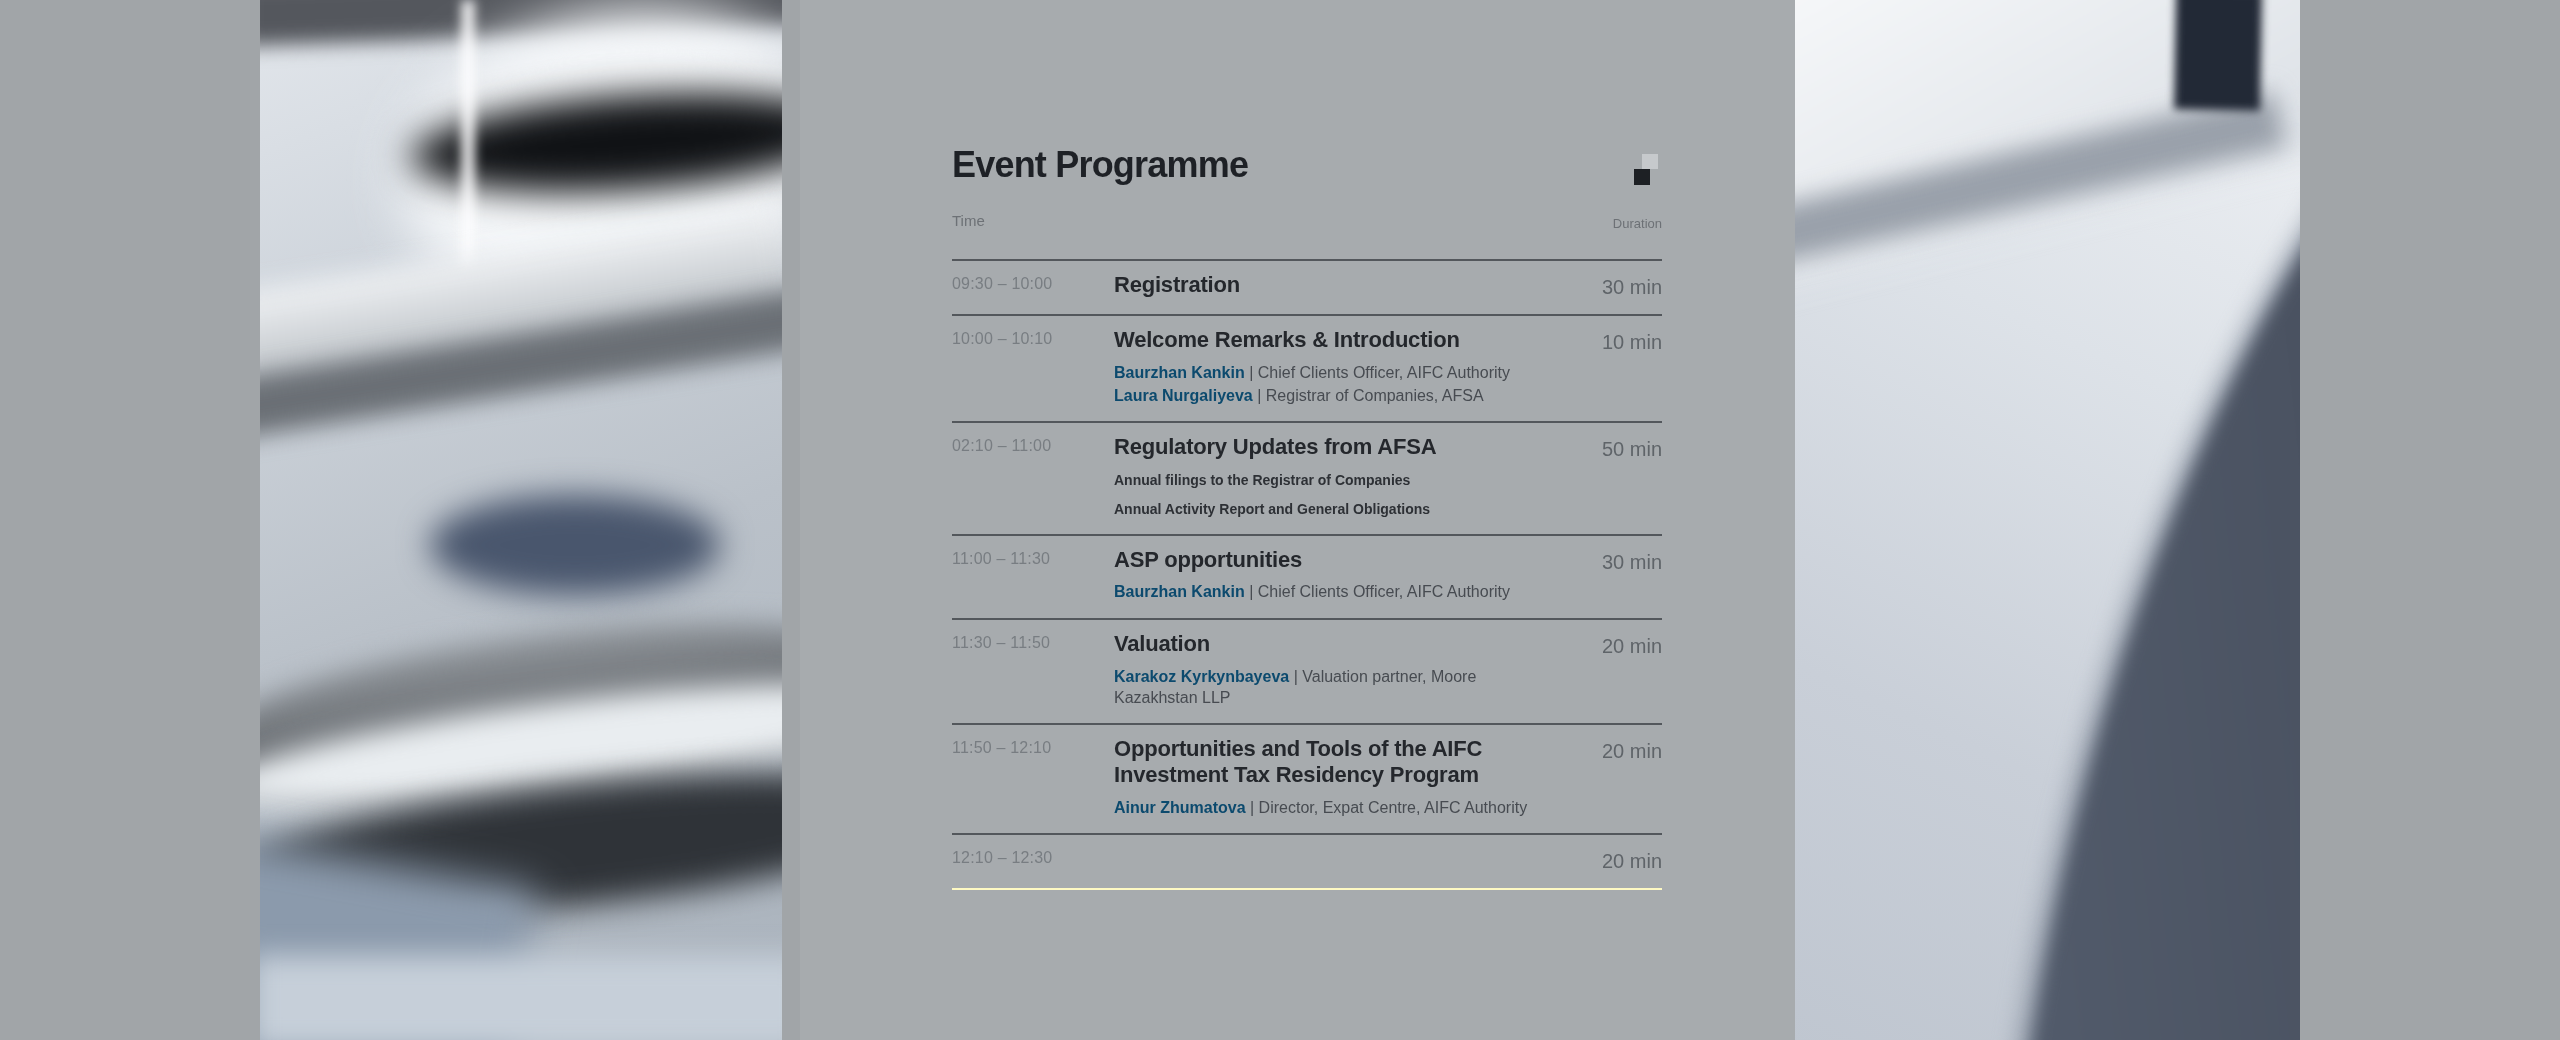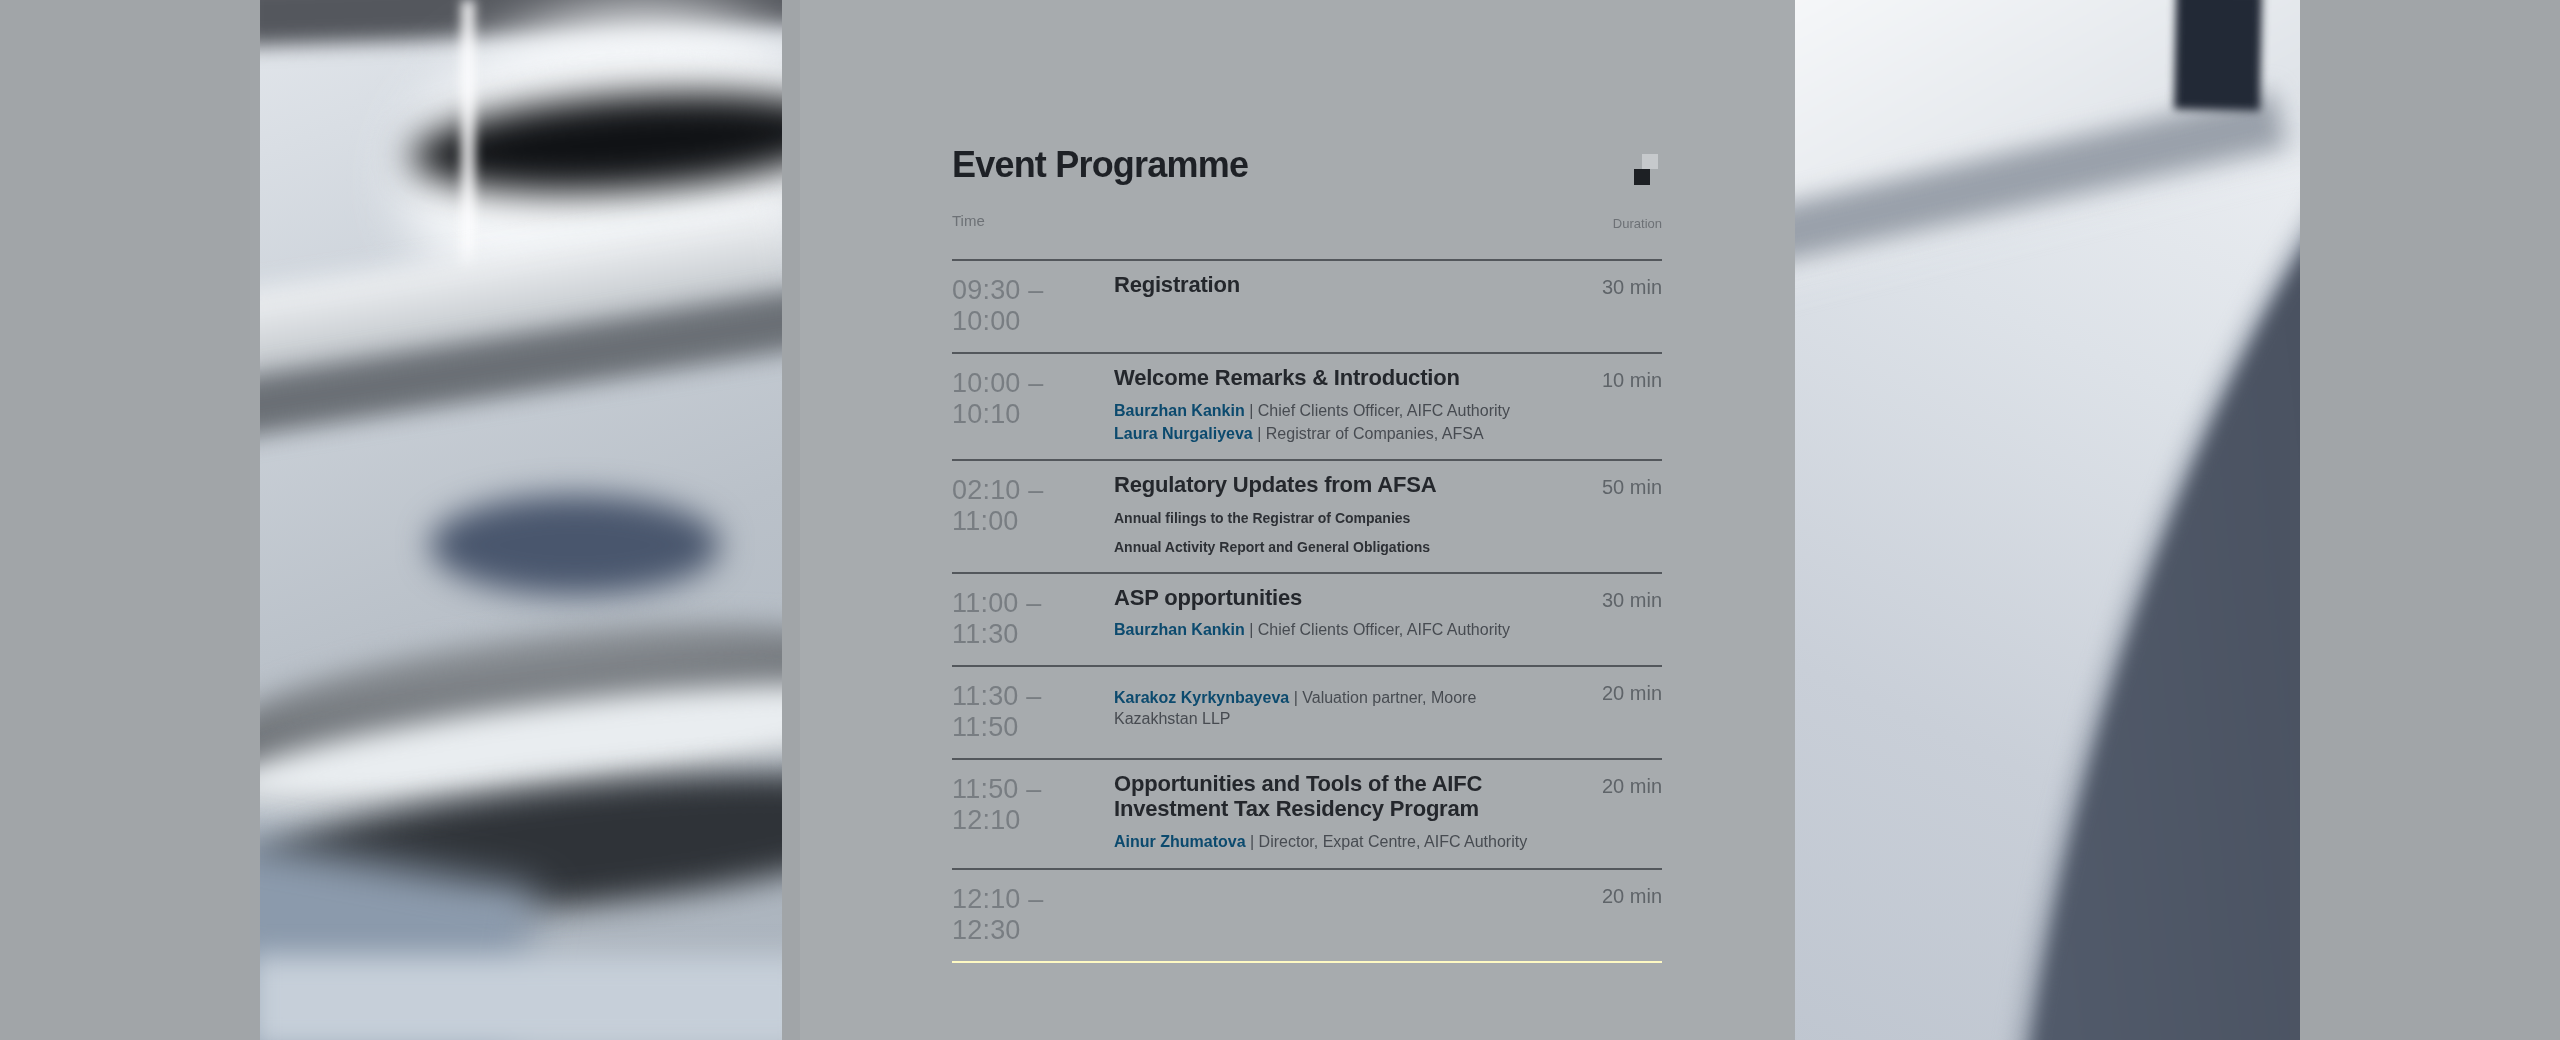--- a/index.html
+++ b/index.html
@@ -38,21 +38,21 @@
   }
   #logo-mark{position:absolute;left:834px;top:154px;width:24px;height:31px;}
   #logo-mark .sq-light{position:absolute;right:0;top:0;width:16px;height:15px;background:#c6c9cc;}
   #logo-mark .sq-dark{position:absolute;left:0;bottom:0;width:16px;height:16px;background:#1d2024;}
   #col-headers{position:absolute;left:152px;top:212px;width:710px;}
   #col-time-label{font-size:15px;color:#6d7176;}
   #col-duration-label{position:absolute;right:0;top:4px;font-size:13px;color:#6d7176;}
   #rows{position:absolute;left:152px;top:259px;width:710px;}
   .row{display:flex;align-items:flex-start;border-top:2px solid #53575c;padding:11px 0 15px 0;}
   .row:last-child{border-bottom:2px solid #fef9c3;}
-  .c-time{flex:0 0 162px;font-size:27px;color:#787d82;padding-top:3px;letter-spacing:0.2px;}
+  .c-time{flex:0 0 162px;font-size:16px;color:#787d82;padding-top:3px;letter-spacing:0.2px;}
   .c-main{flex:0 0 430px;}
   .s-title{font-size:22px;line-height:1.18;font-weight:700;color:#24272c;letter-spacing:-0.2px;}
   .speaker{font-size:16px;line-height:1.32;color:#474b51;margin-top:9px;}
   .speaker .sp-name{font-weight:700;color:#0c4a6e;}
   .speaker + .speaker{margin-top:2px;}
   .detail-group{margin-top:11px;}
   .d-head{font-size:14px;font-weight:700;color:#2d3035;line-height:1.3;}
   .d-bullet{font-size:13.5px;color:#3e4247;line-height:1.32;}
   .c-dur{margin-left:auto;font-size:20px;color:#5f6469;padding-top:4px;white-space:nowrap;}
 </style>
@@ -131,20 +131,21 @@
           <div class="c-time">11:00 – 11:30</div>
           <div class="c-main">
             <div class="s-title">ASP opportunities</div>
             <div class="speaker"><span class="sp-name">Baurzhan Kankin</span><span class="sp-rest"> | Chief Clients Officer, AIFC Authority</span></div>
           </div>
           <div class="c-dur">30 min</div>
         </div>
         <div class="row">
           <div class="c-time">11:30 – 11:50</div>
           <div class="c-main">
+            <div class="s-title">Valuation</div>
             <div class="speaker"><span class="sp-name">Karakoz Kyrkynbayeva</span><span class="sp-rest"> | Valuation partner, Moore Kazakhstan LLP</span></div>
           </div>
           <div class="c-dur">20 min</div>
         </div>
         <div class="row">
           <div class="c-time">11:50 – 12:10</div>
           <div class="c-main">
             <div class="s-title">Opportunities and Tools of the AIFC Investment Tax Residency Program</div>
             <div class="speaker"><span class="sp-name">Ainur Zhumatova</span><span class="sp-rest"> | Director, Expat Centre, AIFC Authority</span></div>
           </div>

